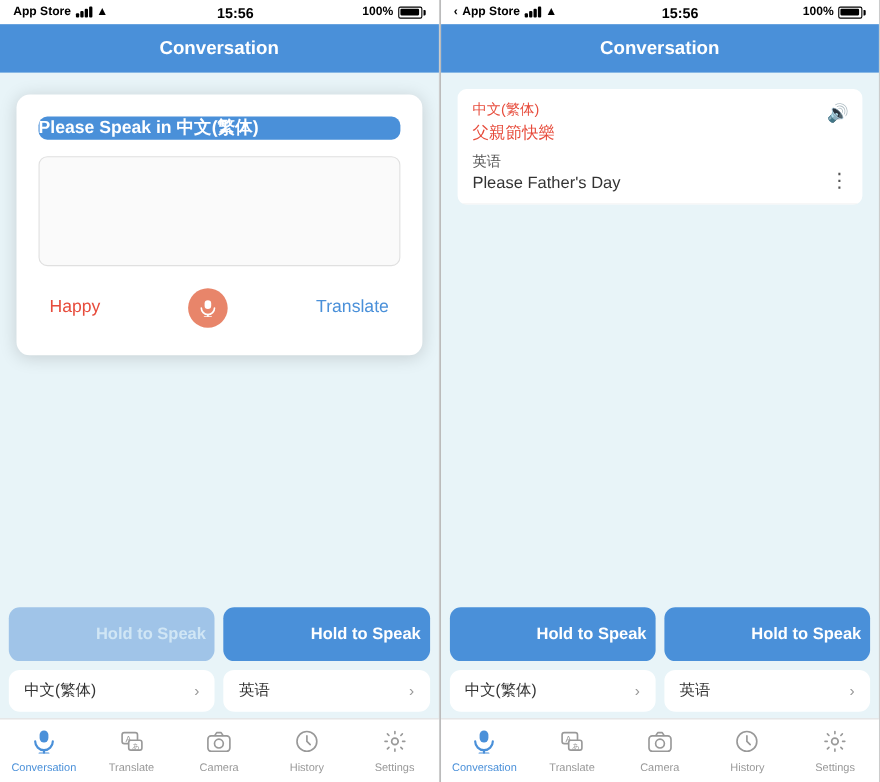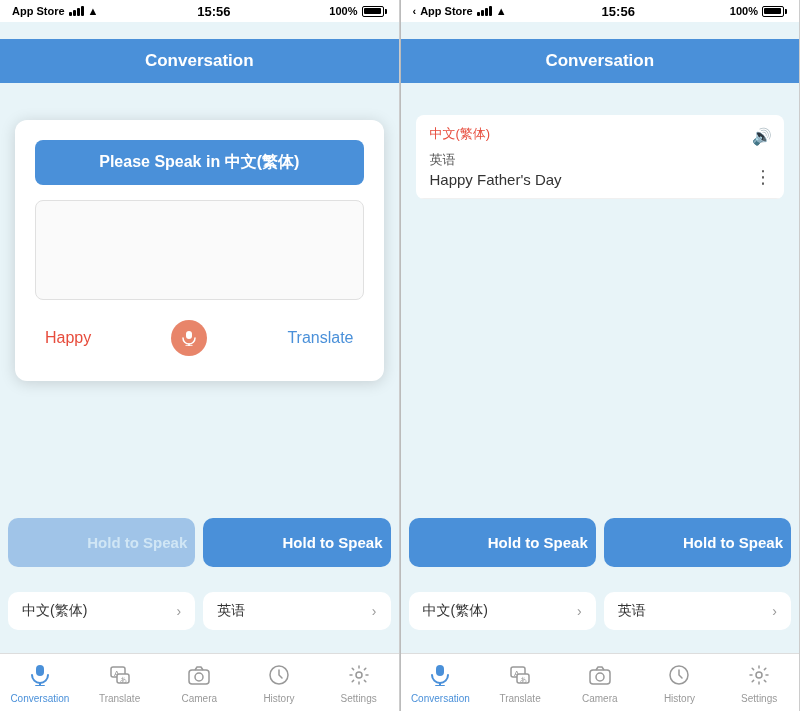--- a/index.html
+++ b/index.html
@@ -13,21 +13,20 @@
     }
 
     .phone-panel {
       width: 400px;
       height: 711px;
       display: flex;
       flex-direction: column;
       background: #e8f4f8;
       position: relative;
       border-right: 1px solid #ccc;
-      gap: 17px;
     }
 
     
     .status-bar {
       display: flex;
       justify-content: space-between;
       align-items: center;
       padding: 4px 12px;
       font-size: 12px;
       font-weight: 600;
@@ -82,22 +81,20 @@
       background: white;
       border-radius: 12px;
       padding: 20px;
       margin: 10px 5px;
       box-shadow: 0 2px 15px rgba(0,0,0,0.15);
     }
 
     .speak-modal-title {
       background: #4a90d9;
       color: white;
-      text-align: center;
-      padding: 12px;
       border-radius: 8px;
       font-size: 16px;
       font-weight: 600;
       margin-bottom: 15px;
     }
 
     .speak-modal-body {
       min-height: 100px;
       border: 1px solid #e0e0e0;
       border-radius: 8px;
@@ -475,22 +472,23 @@
 
   <div class="header">
     <span>Conversation</span>
   </div>
 
   <div class="content">
     <div class="conversation-list">
       <div class="conv-item">
         <span class="conv-speaker-icon">🔊</span>
         <div class="conv-lang">中文(繁体)</div>
+        <div class="conv-text">父親節快樂</div>
         <div class="conv-lang-en">英语</div>
-        <div class="conv-text-en">Happy Father's Day</div>
+        <div class="conv-text-en">Please Father's Day</div>
         <span class="conv-more-icon">⋮</span>
       </div>
     </div>
   </div>
 
   <div class="hold-to-speak-area">
     <div class="hold-btn">Hold to Speak</div>
     <div class="hold-btn">Hold to Speak</div>
   </div>
 

